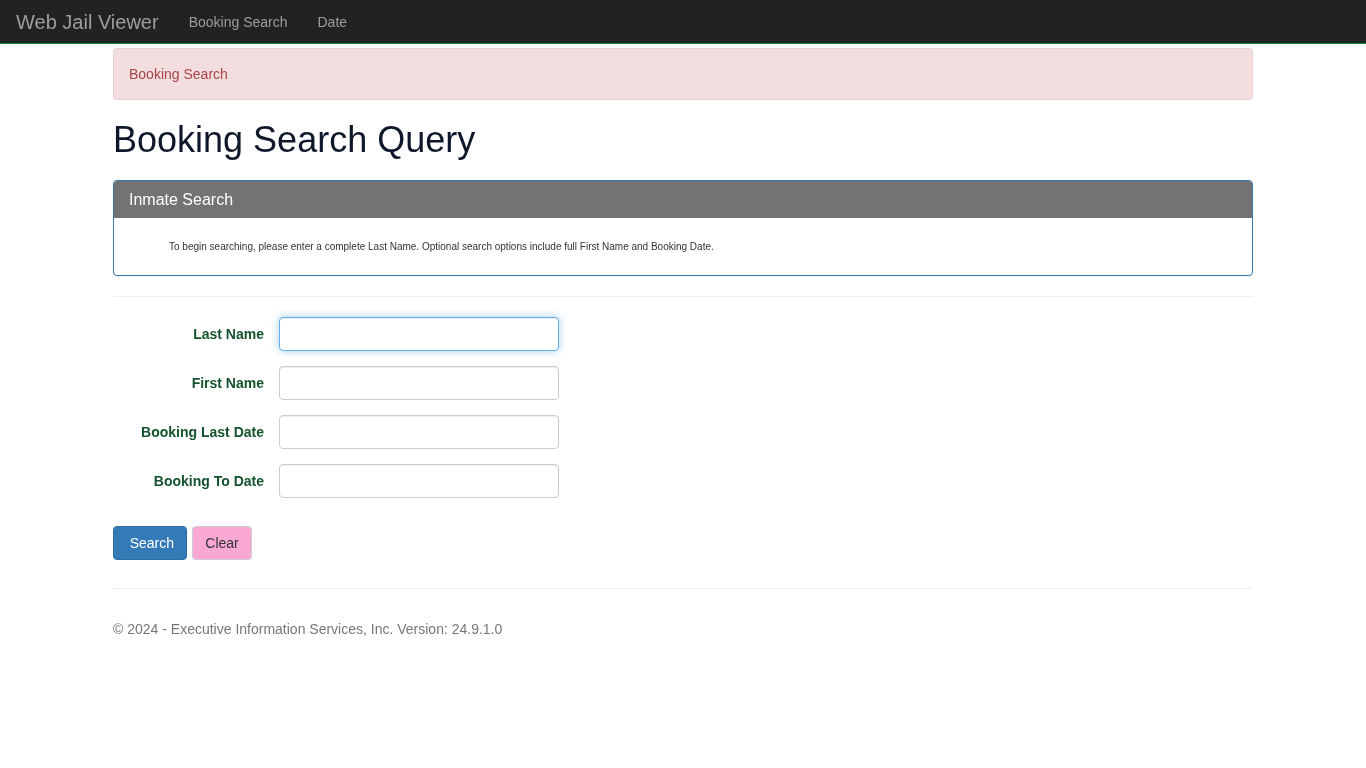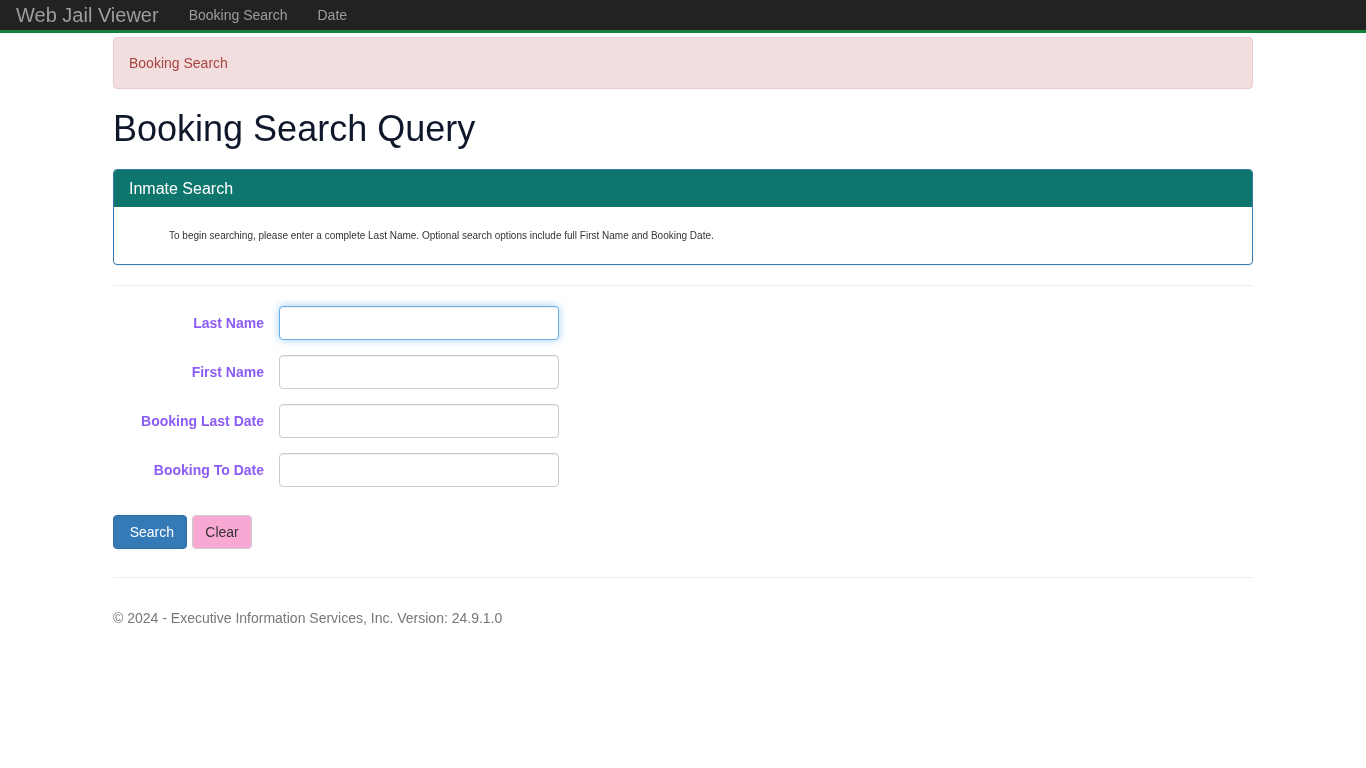--- a/index.html
+++ b/index.html
@@ -13,23 +13,23 @@
     font-family: "Liberation Sans", sans-serif;
     font-size: 14px;
     line-height: 1.42857143;
     color: #333333;
     overflow: hidden;
   }
 
   
   .navbar {
     width: 100%;
-    height: 33px;
+    height: 44px;
     background: #222222;
-    border-bottom: 3px solid #15803d;
+    border-bottom: 1px solid #15803d;
     display: flex;
     align-items: center;
     padding: 0 0 0 16px;
     text-align: right;
   }
   .navbar-brand {
     color: #9d9d9d;
     font-size: 20px;
     line-height: 20px;
     text-decoration: none;
@@ -91,21 +91,21 @@
   
   .panel {
     margin-bottom: 20px;
     background-color: #ffffff;
     border: 1px solid #337ab7;
     border-radius: 4px;
     box-shadow: 0 1px 1px rgba(0,0,0,.05);
   }
   .panel-heading {
     padding: 10px 15px;
-    background-color: #0f766e;
+    background-color: #737373;
     border-color: #337ab7;
     color: #ffffff;
     border-top-left-radius: 3px;
     border-top-right-radius: 3px;
   }
   .panel-title {
     margin: 0;
     font-size: 16px;
     font-weight: 400;
     line-height: 1.1;
@@ -136,21 +136,21 @@
     display: flex;
     align-items: center;
     margin-bottom: 15px;
   }
   .control-label {
     width: 166px;
     text-align: right;
     padding-right: 15px;
     font-weight: bold;
     font-size: 14px;
-    color: #8b5cf6;
+    color: #14532d;
     margin: 0;
   }
   .form-control {
     display: block;
     width: 280px;
     height: 34px;
     padding: 6px 12px;
     font-size: 14px;
     font-family: "Liberation Sans", sans-serif;
     line-height: 1.42857143;

